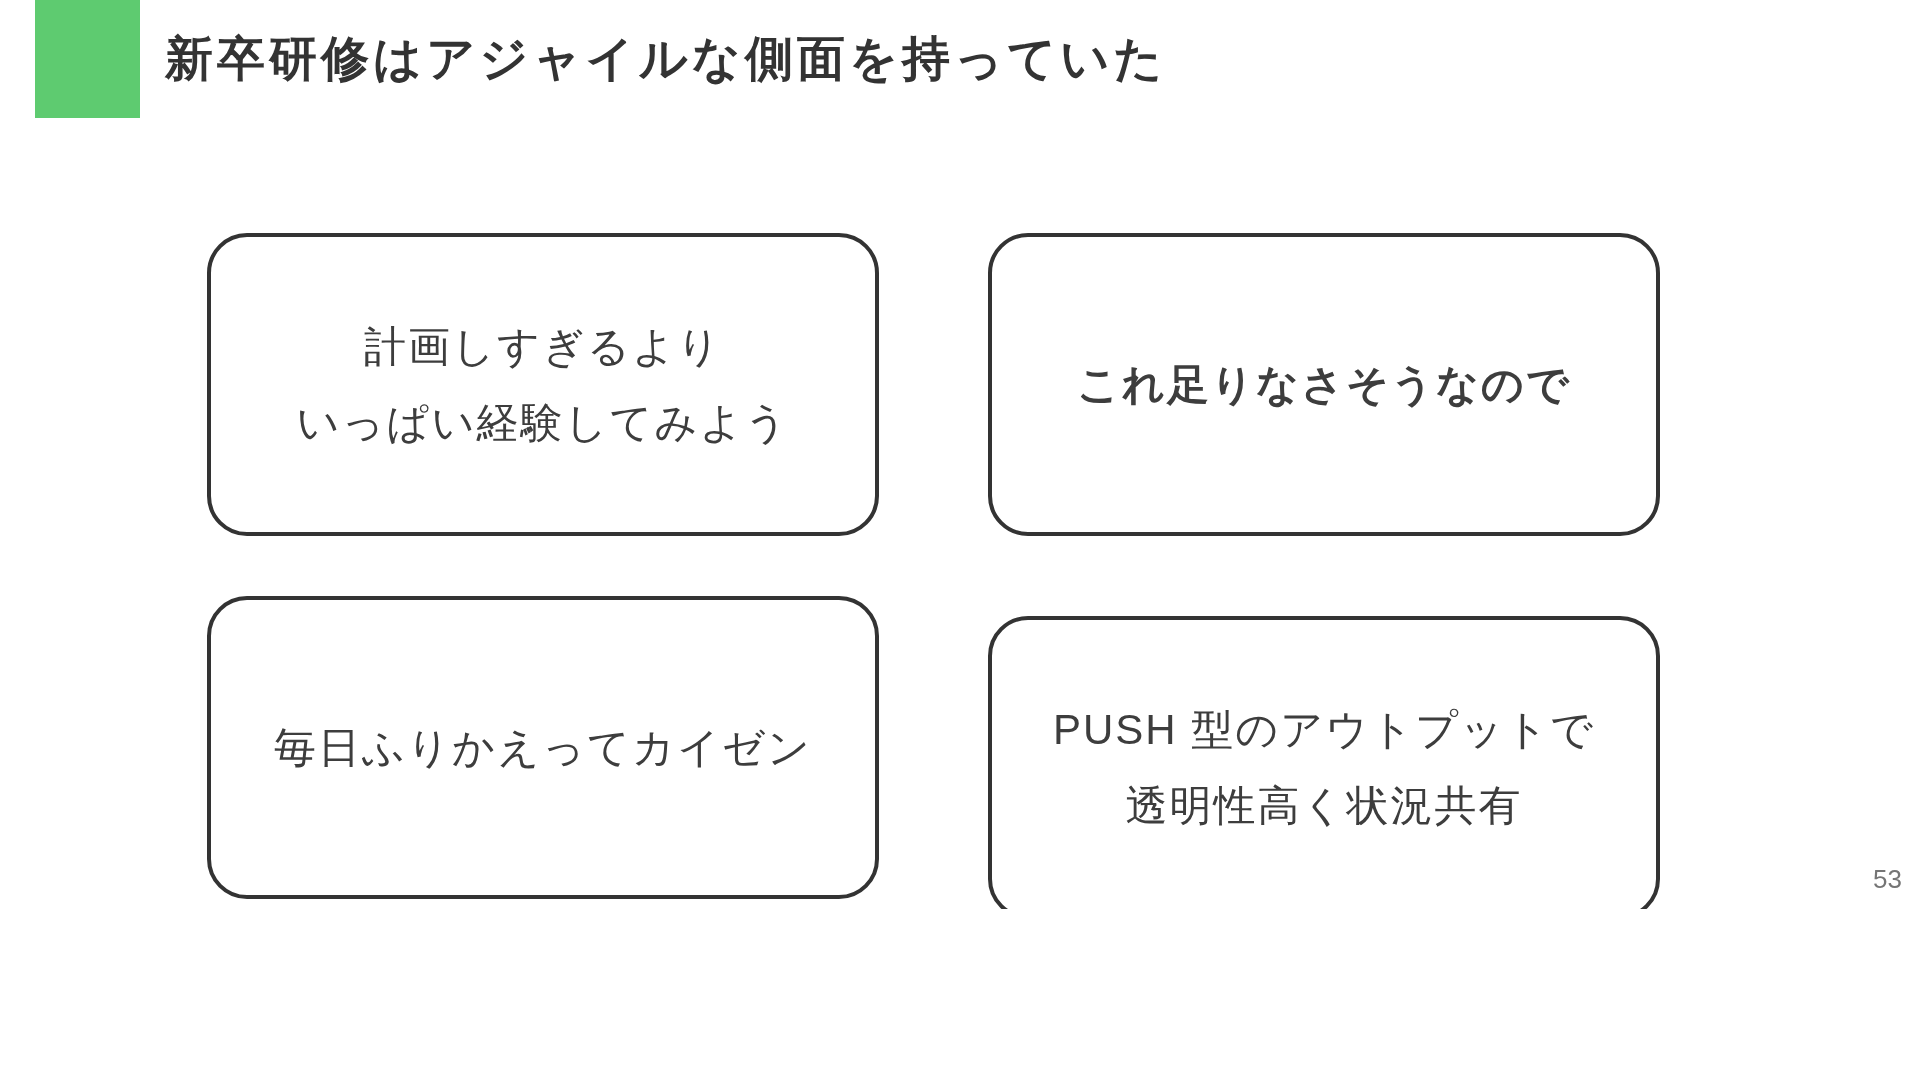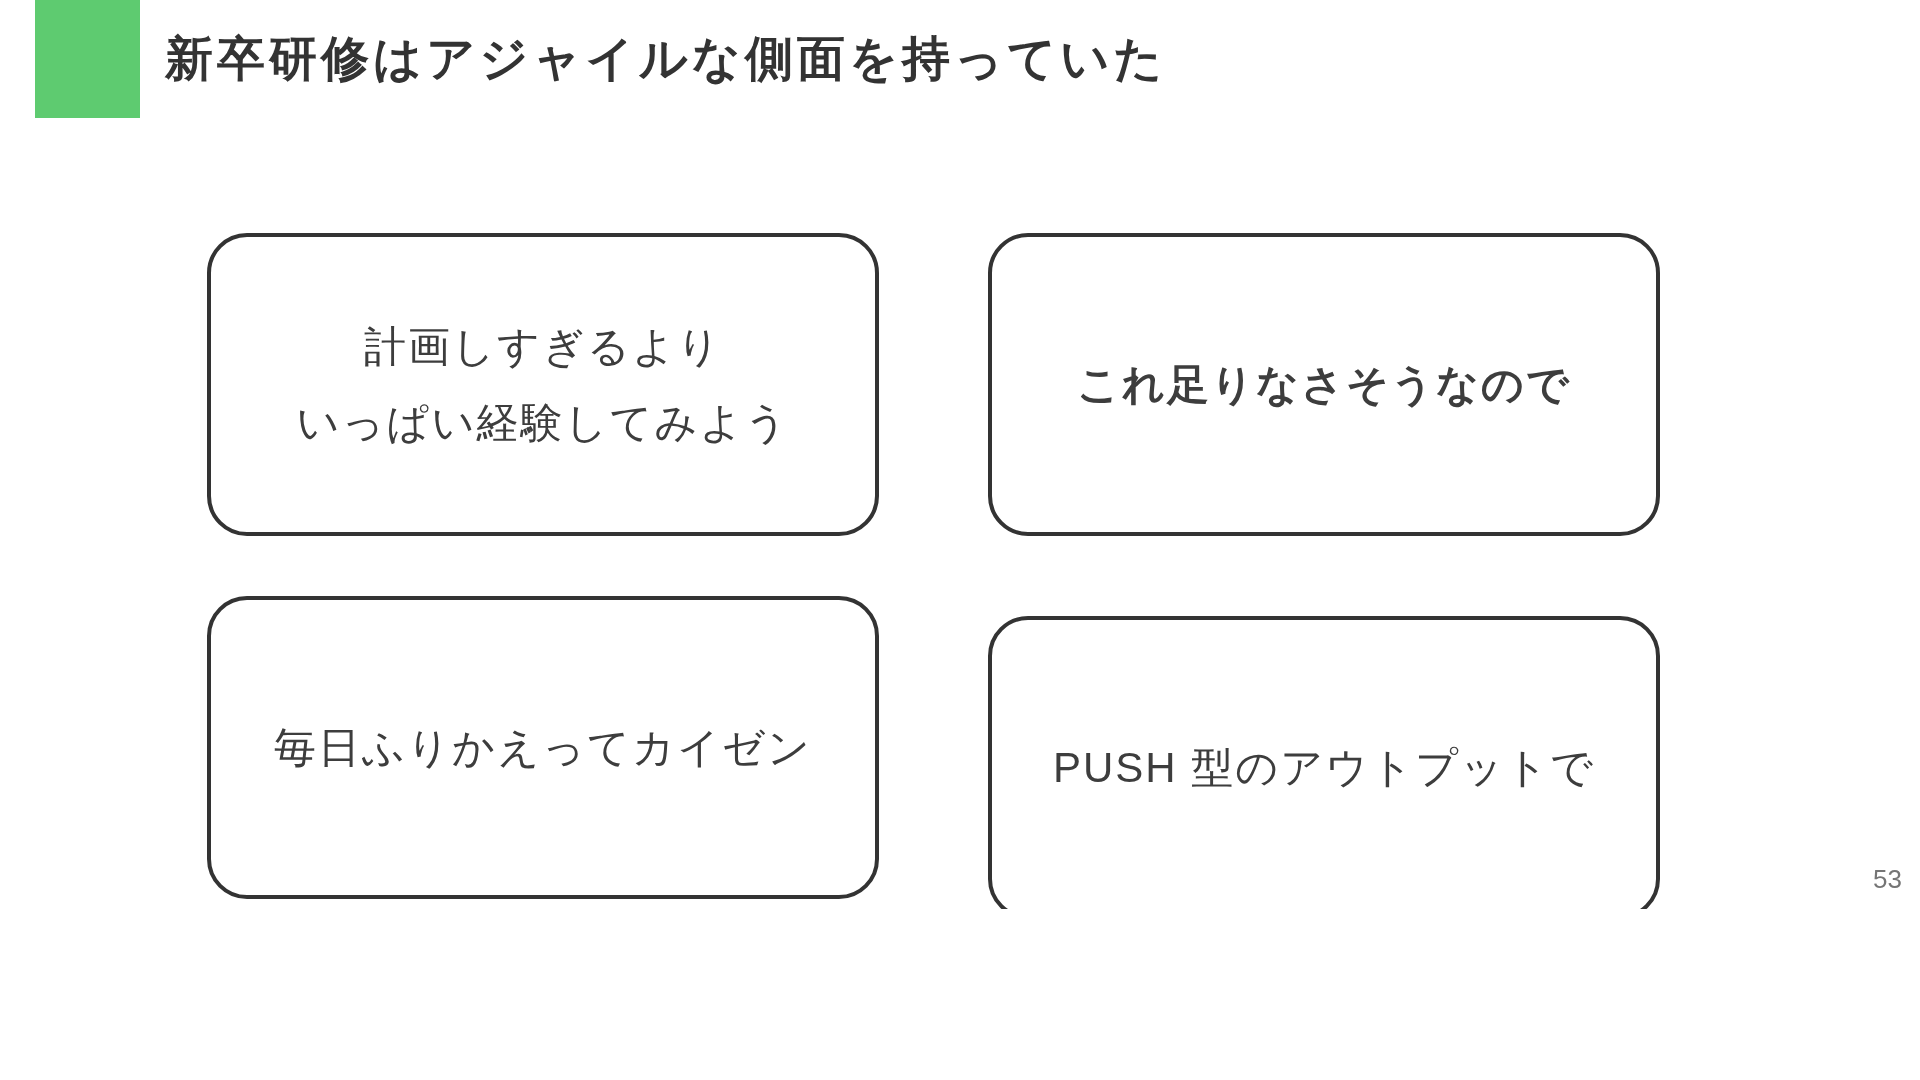--- a/index.html
+++ b/index.html
@@ -91,17 +91,18 @@
   <div class="card card-2">
     <div class="card-line">これ足りなさそうなので</div>
   </div>
 
   <div class="card card-3">
     <div class="card-line">毎日ふりかえってカイゼン</div>
   </div>
 
   <div class="card card-4">
     <div class="card-line">PUSH 型のアウトプットで</div>
+    <div class="card-line">透明性高く状況共有</div>
   </div>
 
   <div class="page-number">53</div>
 
 </div>
 
 </body></html>

